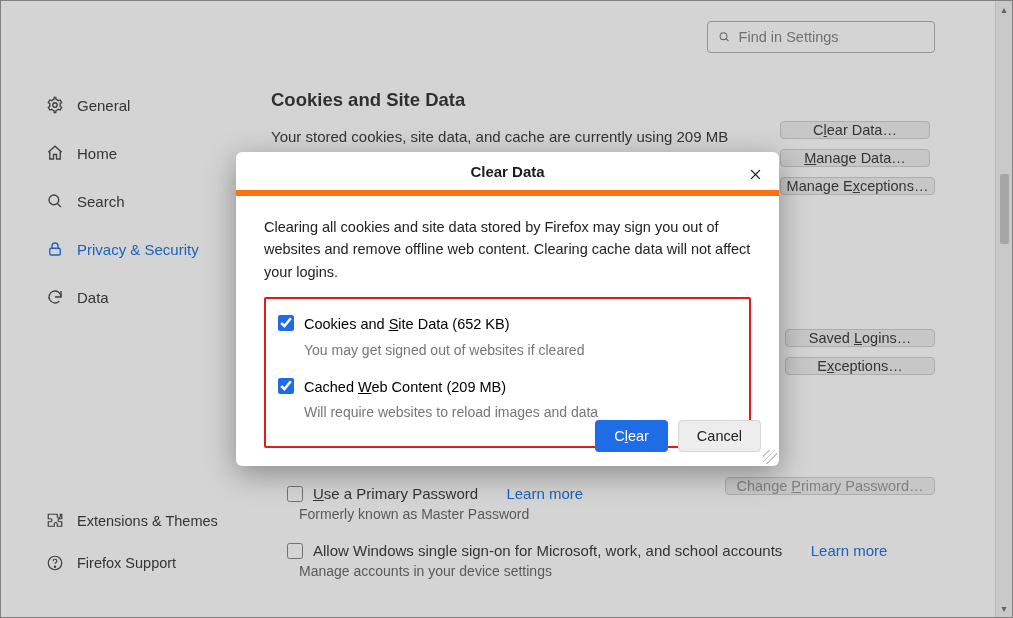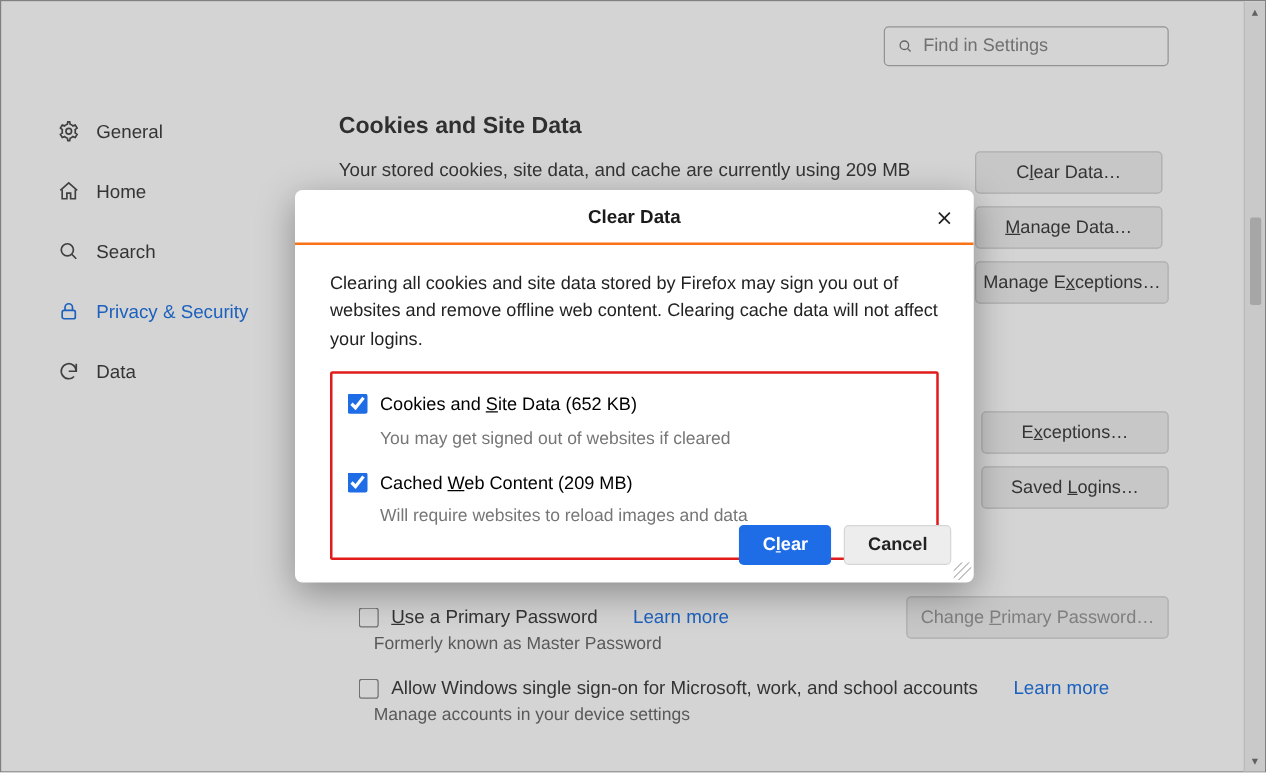--- a/index.html
+++ b/index.html
@@ -34,21 +34,21 @@
 
   .footer-links { position: absolute; left: 40px; bottom: 30px; width: 200px; }
   .footer-links .nav-item { margin-bottom: 6px; font-size: 14.5px; }
 
   
   .main { position: absolute; left: 270px; top: 88px; right: 60px; }
   h2.section-title { font-size: 18.5px; font-weight: 600; color: #1b1b1b; margin-bottom: 14px; }
   .section-text { font-size: 15px; color: #222; line-height: 1.55; max-width: 470px; }
 
   .side-btn-col { position: absolute; right: 0; top: 0; display:flex; flex-direction:column; gap: 10px; }
-  .side-btn { width: 150px; height: 34px; background: #ededed; border: 1px solid #c9c9c9; border-radius: 4px; font-size: 14.5px; color: #222; display:flex; align-items:center; justify-content:center; cursor:pointer; }
+  .side-btn { width: 150px; height: 18px; background: #ededed; border: 1px solid #c9c9c9; border-radius: 4px; font-size: 14.5px; color: #222; display:flex; align-items:center; justify-content:center; cursor:pointer; }
   .side-btn.disabled { color:#8a8a8a; }
   .side-btn .ul { text-decoration: underline; }
 
   .row-checkbox { display:flex; align-items:center; gap:10px; font-size:15px; color:#222; margin-top:8px;padding-left:16px; }
   .row-checkbox input { width:16px; height:16px; }
   .subtext { font-size:14px; color:#555; margin-left:28px; margin-top:4px; }
   .learn { color:#0060df; cursor:pointer; }
 
   
   .lower-block { position: absolute; left: 270px; top: 318px; right: 60px; }
@@ -57,37 +57,37 @@
 
   
   .overlay { position:absolute; inset:0; background: rgba(100,100,100,0.28); }
 
   
   .dialog {
     position:absolute; left:235px; top:151px; width:543px; height:314px;
     background:#fff; border-radius:6px; box-shadow:0 8px 30px rgba(0,0,0,0.35);
     overflow:hidden;
   }
-  .dialog-head { height:44px; display:flex; align-items:center; justify-content:center; border-bottom:2px solid #f97316; position:relative; }
+  .dialog-head { height:44px; display:flex; align-items:center; justify-content:center; border-bottom:6px solid #f97316; position:relative; }
   .dialog-title { font-size:15px; font-weight:600; color:#1b1b1b; }
   .close-x { position:absolute; right:14px; top:12px; width:20px; height:20px; cursor:pointer; display:flex; align-items:center; justify-content:center; }
   .close-x svg { width:15px; height:15px; stroke:#222; stroke-width:2.2; }
 
   .dialog-body { padding:20px 28px 0 28px; font-size:14.5px; color:#222; line-height:1.55; }
   .dialog-msg { margin-bottom: 14px; }
 
   .red-box { border:2px solid #e11b1b; border-radius:2px; padding:14px 12px 18px 12px; }
   .opt { display:flex; align-items:flex-start; gap:10px; margin-bottom:4px; }
   .opt input { width:16px; height:16px; accent-color:#1e6de6; margin-top:2px; flex-shrink:0; }
   .opt-label { font-size:14.5px; color:#000000; }
   .opt-sub { font-size:14px; color:#767676; margin-left:26px; margin-bottom:14px; }
   .opt-sub:last-child { margin-bottom:4px; }
 
   .dialog-footer { position:absolute; right:18px; bottom:14px; display:flex; gap:10px; }
-  .btn { height:32px; padding:0 18px; border-radius:4px; font-size:14.5px; border:1px solid transparent; cursor:pointer;font-weight:bold; }
+  .btn { height:32px; padding:0 18px; border-radius:4px; font-size:14.5px; border:1px solid transparent; cursor:pointer; }
   .btn-primary { background:#1e6de6; color:#fff; }
   .btn-secondary { background:#ededed; color:#222; border-color:#d6d6d6; }
 
   .resize-grip { position:absolute; right:2px; bottom:2px; width:14px; height:14px; opacity:.5; }
   .resize-grip::before { content:""; position:absolute; right:0; bottom:0; width:0;height:0;
      background:
        linear-gradient(135deg, transparent 0 4px, #888 4px 5px, transparent 5px 8px, #888 8px 9px, transparent 9px 12px, #888 12px 13px, transparent 13px);
      width:14px;height:14px;
   }
 
@@ -148,20 +148,40 @@
         <span class="icn">
           <svg viewBox="0 0 24 24" fill="none" stroke="#333" stroke-width="1.8">
               <path d="M20 12a8 8 0 1 0-2.3 5.6"></path>
               <polyline points="20 4 20 12 12 12" fill="none"></polyline>
             </svg>
         </span>
         <span>Data</span>
       </div>
     </div>
 
+    <div class="footer-links">
+      <div class="nav-item">
+        <span class="icn">
+          <svg viewBox="0 0 24 24" fill="none" stroke="#333" stroke-width="1.6">
+              <path d="M9 3h6v3a2 2 0 1 0 4 0V3h2v6h-3a2 2 0 1 0 0 4h3v6h-6v-3a2 2 0 1 0-4 0v3H3v-6h3a2 2 0 1 0 0-4H3V3h6z"></path>
+            </svg>
+        </span>
+        <span>Extensions &amp; Themes</span>
+      </div>
+      <div class="nav-item">
+        <span class="icn">
+          <svg viewBox="0 0 24 24" fill="none" stroke="#333" stroke-width="1.6">
+              <circle cx="12" cy="12" r="9"></circle>
+              <path d="M9.5 9.5a2.5 2.5 0 0 1 5 0c0 1.5-2.5 2-2.5 3.5"></path>
+              <circle cx="12" cy="17" r="0.8" fill="#333"></circle>
+            </svg>
+        </span>
+        <span>Firefox Support</span>
+      </div>
+    </div>
 
     <div class="main">
       <h2 class="section-title">Cookies and Site Data</h2>
       <p class="section-text">
         <span>Your stored cookies, site data, and cache are currently using </span><span>209 MB</span><span> of</span>
       </p>
       <div class="side-btn-col" style="top:32px;">
         <div class="side-btn">
             <span>C<span class="ul">l</span>ear Data…</span>
           </div>
@@ -170,24 +190,24 @@
           </div>
         <div class="side-btn" style="width:155px;">
             <span>Manage E<span class="ul">x</span>ceptions…</span>
           </div>
       </div>
     </div>
 
     <div class="lower-block">
       <div class="side-btn-col" style="top:10px;">
         <div class="side-btn">
+            <span>Saved <span class="ul">L</span>ogins…</span>
+          </div>
+        <div class="side-btn">
             <span>E<span class="ul">x</span>ceptions…</span>
-          </div>
-        <div class="side-btn">
-            <span>Saved <span class="ul">L</span>ogins…</span>
           </div>
       </div>
     </div>
 
     <div class="primary-pw">
       <div class="row-checkbox">
         <input type="checkbox" style="">
         <span><span class="ul">U</span>se a Primary Password</span>
         &nbsp;&nbsp;<span class="learn">Learn more</span>
       </div>

